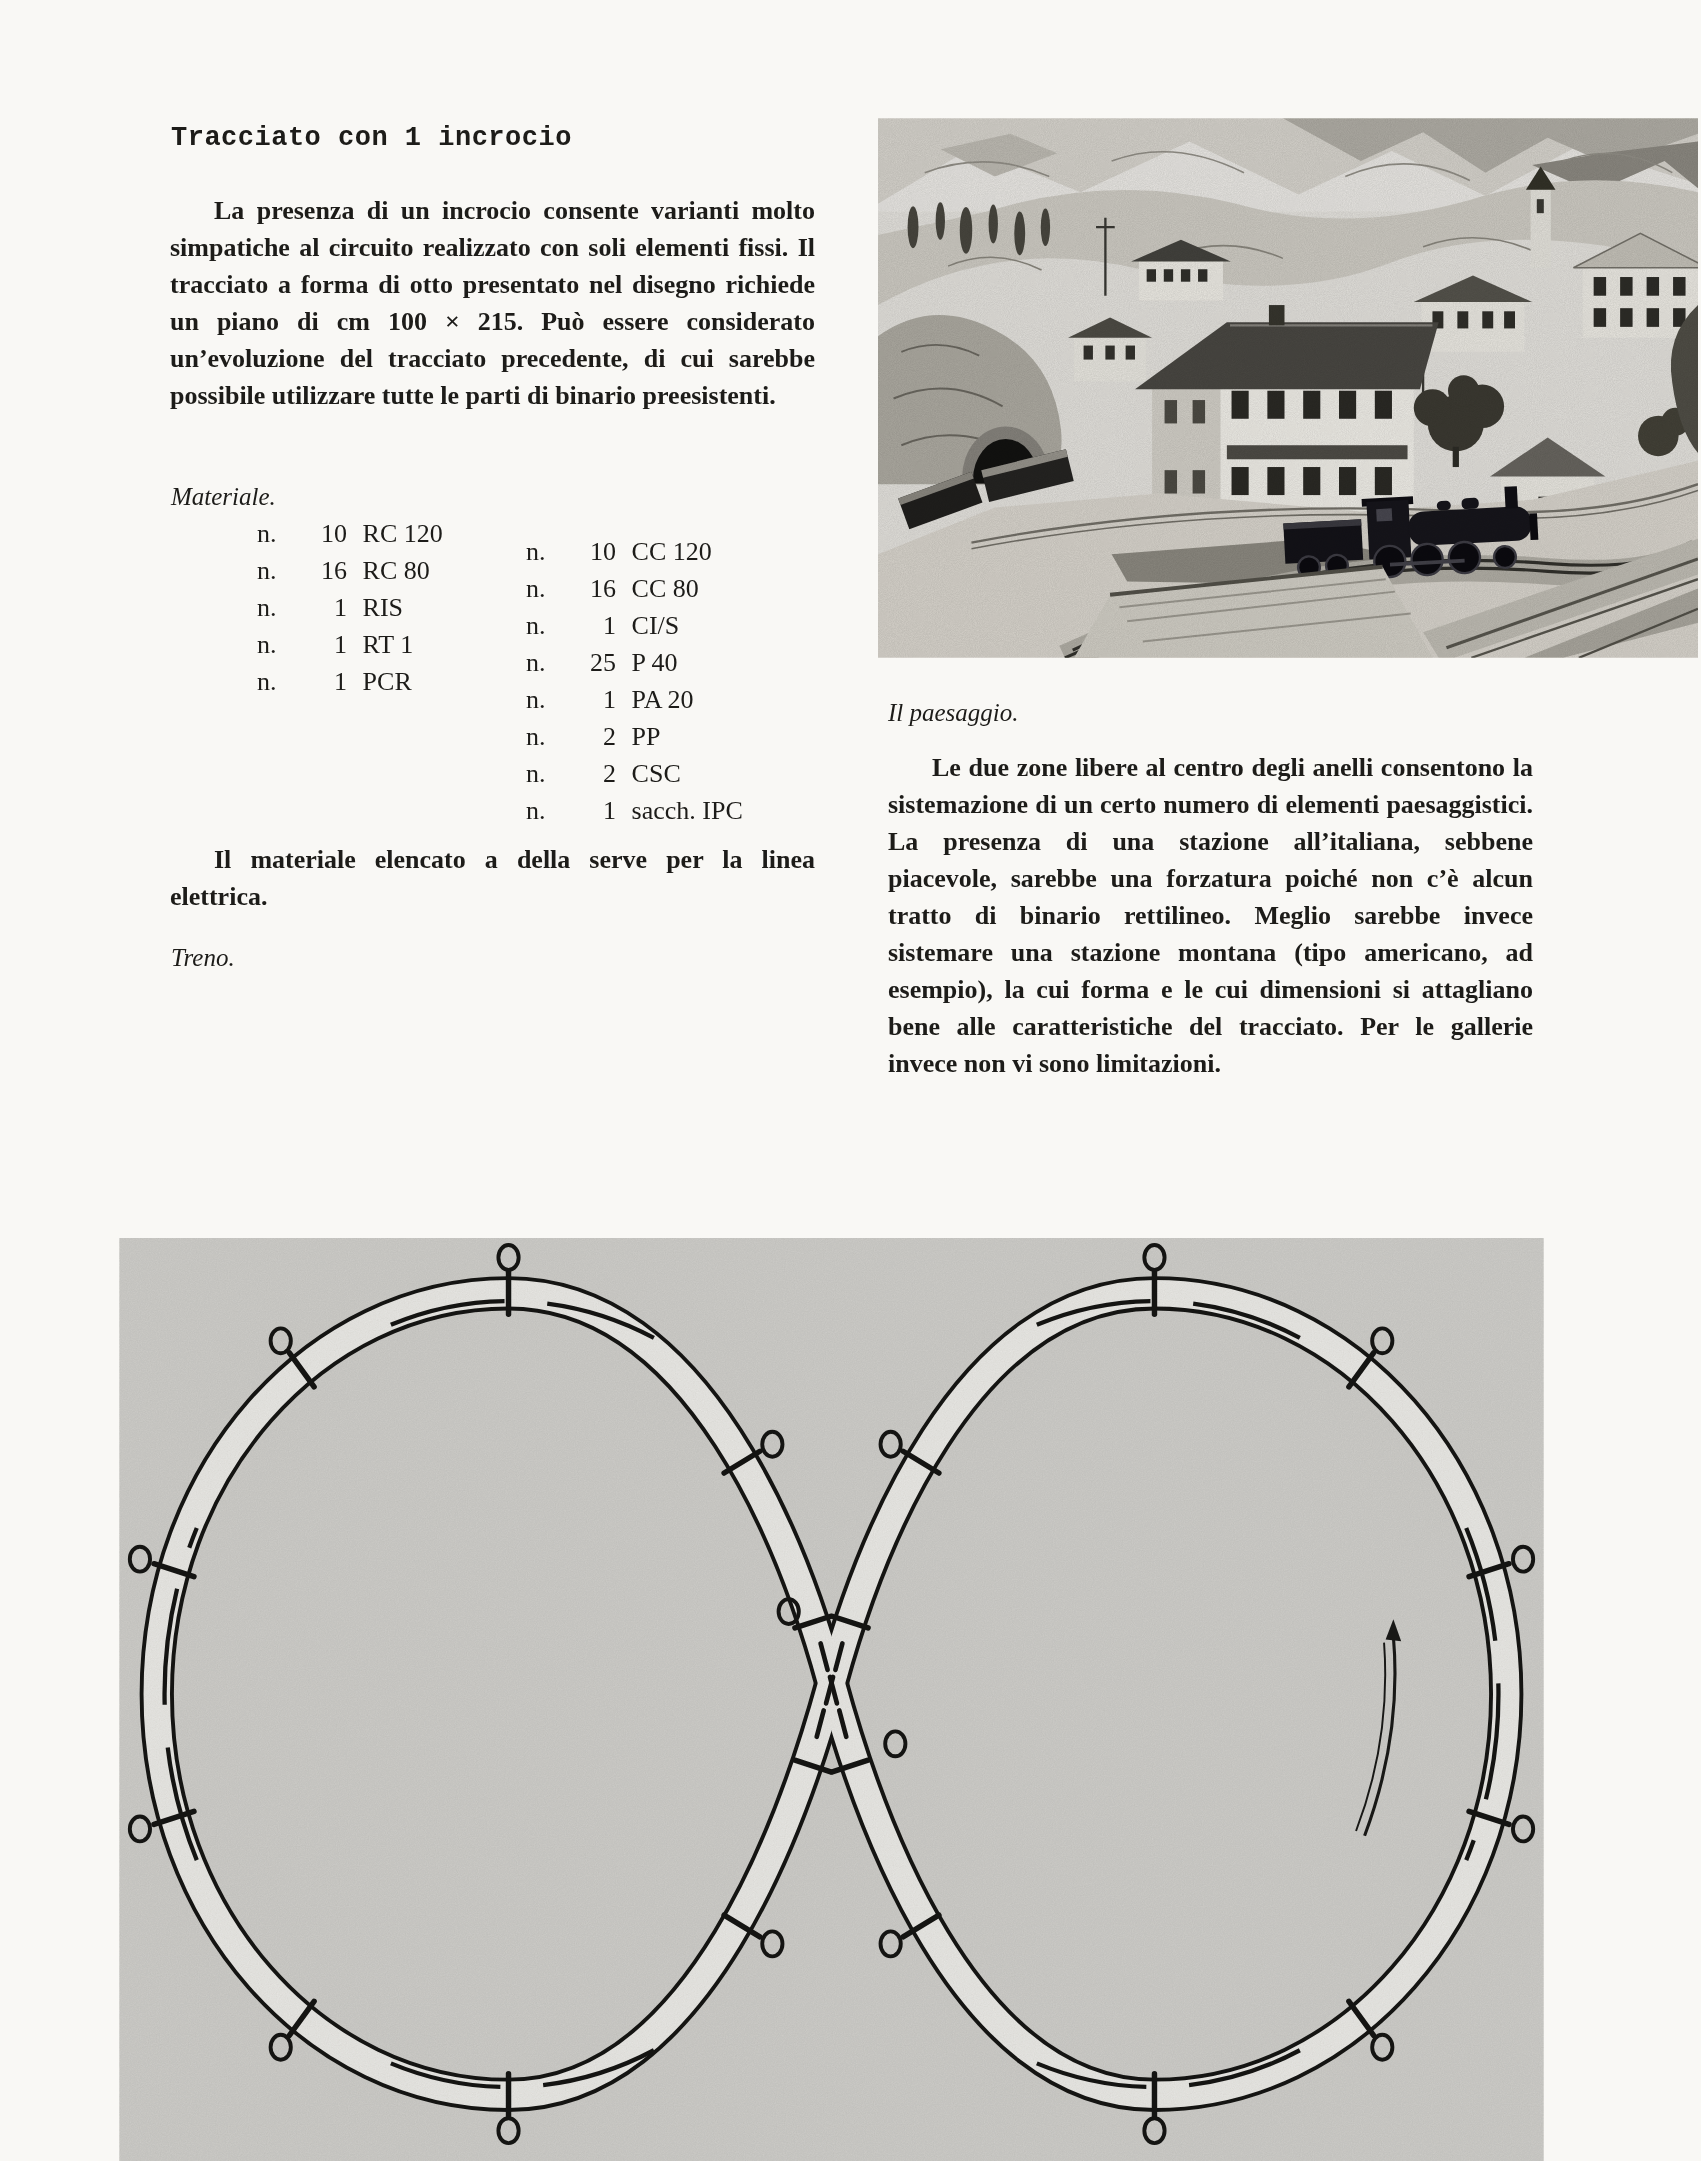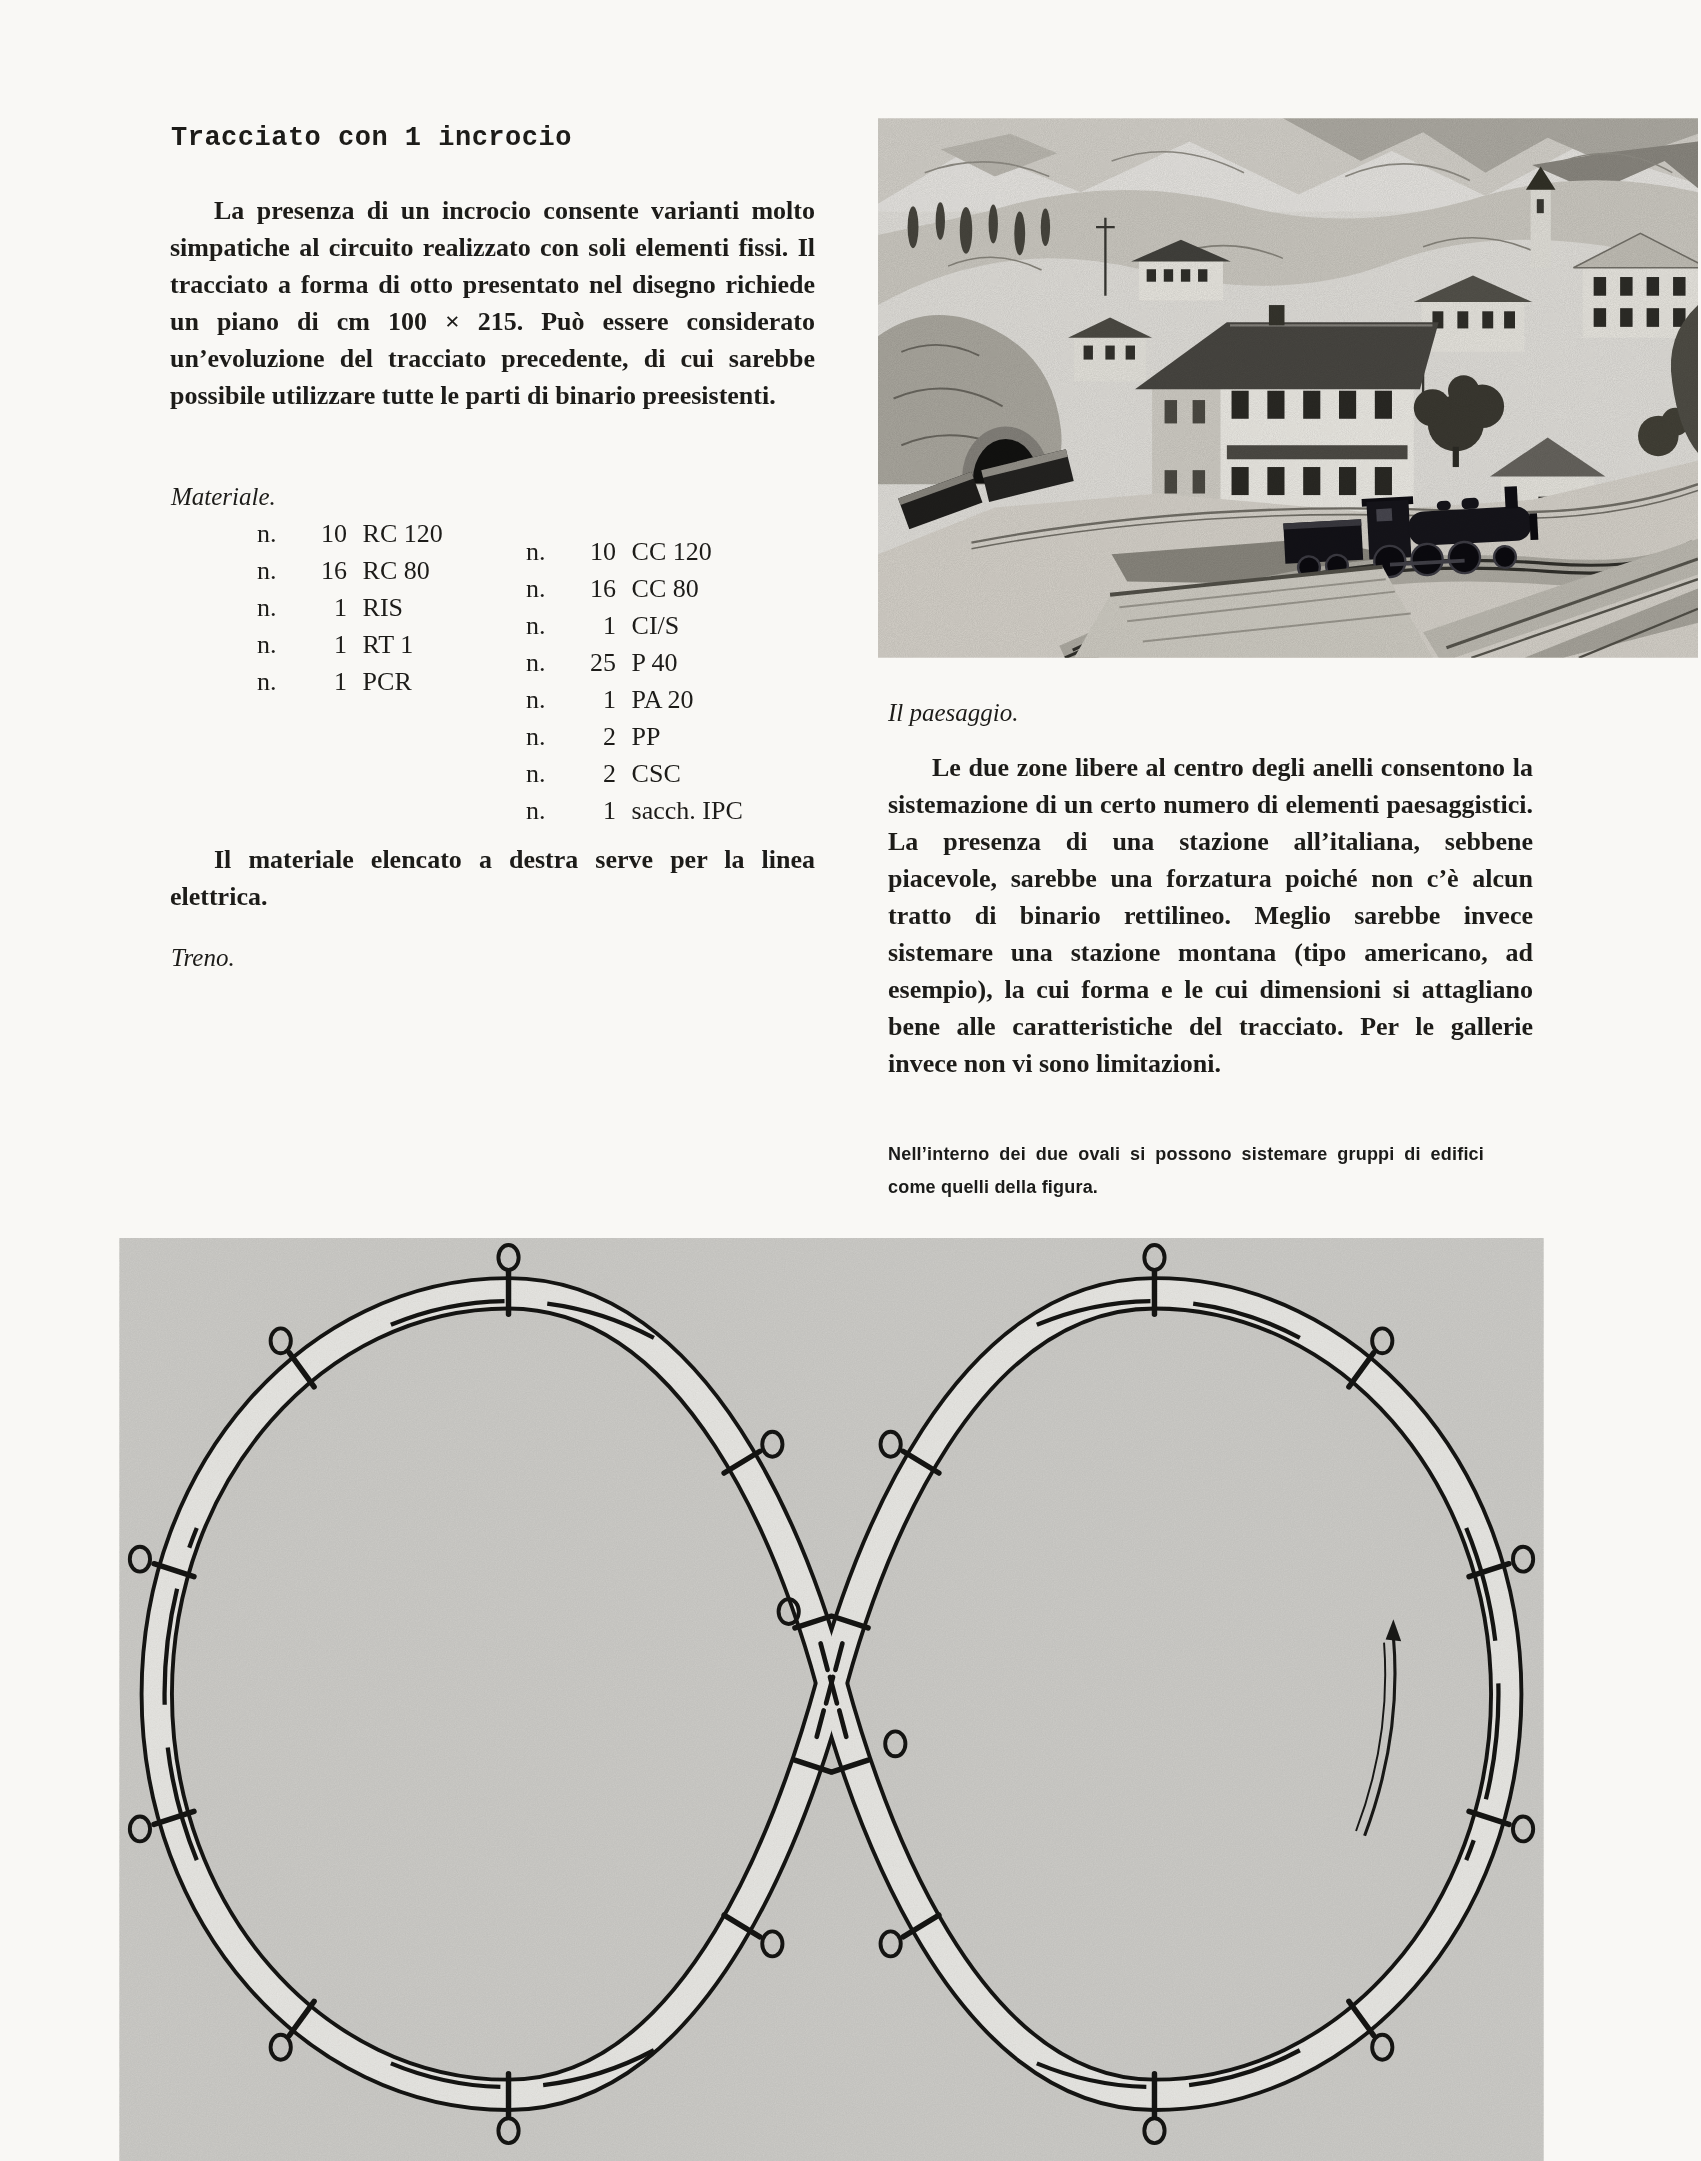--- a/index.html
+++ b/index.html
@@ -54,21 +54,21 @@
     <div class="mat-row"><span class="mat-n">n.</span><span class="mat-qty">10</span><span class="mat-code">CC 120</span></div>
     <div class="mat-row"><span class="mat-n">n.</span><span class="mat-qty">16</span><span class="mat-code">CC 80</span></div>
     <div class="mat-row"><span class="mat-n">n.</span><span class="mat-qty">1</span><span class="mat-code">CI/S</span></div>
     <div class="mat-row"><span class="mat-n">n.</span><span class="mat-qty">25</span><span class="mat-code">P 40</span></div>
     <div class="mat-row"><span class="mat-n">n.</span><span class="mat-qty">1</span><span class="mat-code">PA 20</span></div>
     <div class="mat-row"><span class="mat-n">n.</span><span class="mat-qty">2</span><span class="mat-code">PP</span></div>
     <div class="mat-row"><span class="mat-n">n.</span><span class="mat-qty">2</span><span class="mat-code">CSC</span></div>
     <div class="mat-row"><span class="mat-n">n.</span><span class="mat-qty">1</span><span class="mat-code">sacch. IPC</span></div>
   </div>
 
-  <div class="abs body-text indent" style="left:170px; top:841px; width:645px;">Il materiale elencato a destra serve per la linea elettrica.</div>
+  <div class="abs body-text indent" style="left:170px; top:841px; width:645px;">Il materiale elencato a della serve per la linea elettrica.</div>
 
   <div class="abs col-heading" style="left:171px; top:944px;">Treno.</div>
 
 
   <div class="abs" style="left:878px; top:118px;">
     <svg class="photo-svg" width="820" height="540" viewBox="0 0 1053 693">
       <defs>
         <filter id="grainP" x="0" y="0" width="100%" height="100%">
           <feTurbulence type="fractalNoise" baseFrequency="0.8" numOctaves="2" stitchTiles="stitch"></feTurbulence>
           <feColorMatrix type="matrix" values="0 0 0 0 0  0 0 0 0 0  0 0 0 0 0  .5 .5 .5 0 0"></feColorMatrix>
@@ -271,21 +271,20 @@
         </g>
         <rect x="0" y="0" width="1053" height="693" filter="url(#grainP)" opacity="0.13"></rect>
       </g>
     </svg>
   </div>
 
   <div class="abs col-heading" style="left:888px; top:699px;">Il paesaggio.</div>
 
   <div class="abs body-text indent" style="left:888px; top:749px; width:645px;">Le due zone libere al centro degli anelli consentono la sistemazione di un certo numero di elementi paesaggistici. La presenza di una stazione all’italiana, sebbene piacevole, sarebbe una forzatura poiché non c’è alcun tratto di binario rettilineo. Meglio sarebbe invece sistemare una stazione montana (tipo americano, ad esempio), la cui forma e le cui dimensioni si attagliano bene alle caratteristiche del tracciato. Per le gallerie invece non vi sono limitazioni.</div>
 
-  <div class="abs caption" style="left:888px; top:1138px; width:596px;">Nell’interno dei due ovali si possono sistemare gruppi di edifici come quelli della figura.</div>
 
   <div class="abs" style="left:119px; top:1238px;">
     <svg class="diagram-svg" width="1425" height="923" viewBox="0 0 1830 1186">
       <defs>
         <filter id="grainD" x="0" y="0" width="100%" height="100%">
           <feTurbulence type="fractalNoise" baseFrequency="0.7" numOctaves="2" stitchTiles="stitch"></feTurbulence>
           <feColorMatrix type="matrix" values="0 0 0 0 0  0 0 0 0 0  0 0 0 0 0  .5 .5 .5 0 0"></feColorMatrix>
         </filter>
       </defs>
       <rect x="0" y="0" width="1830" height="1186" fill="#d1d0cc"></rect>

